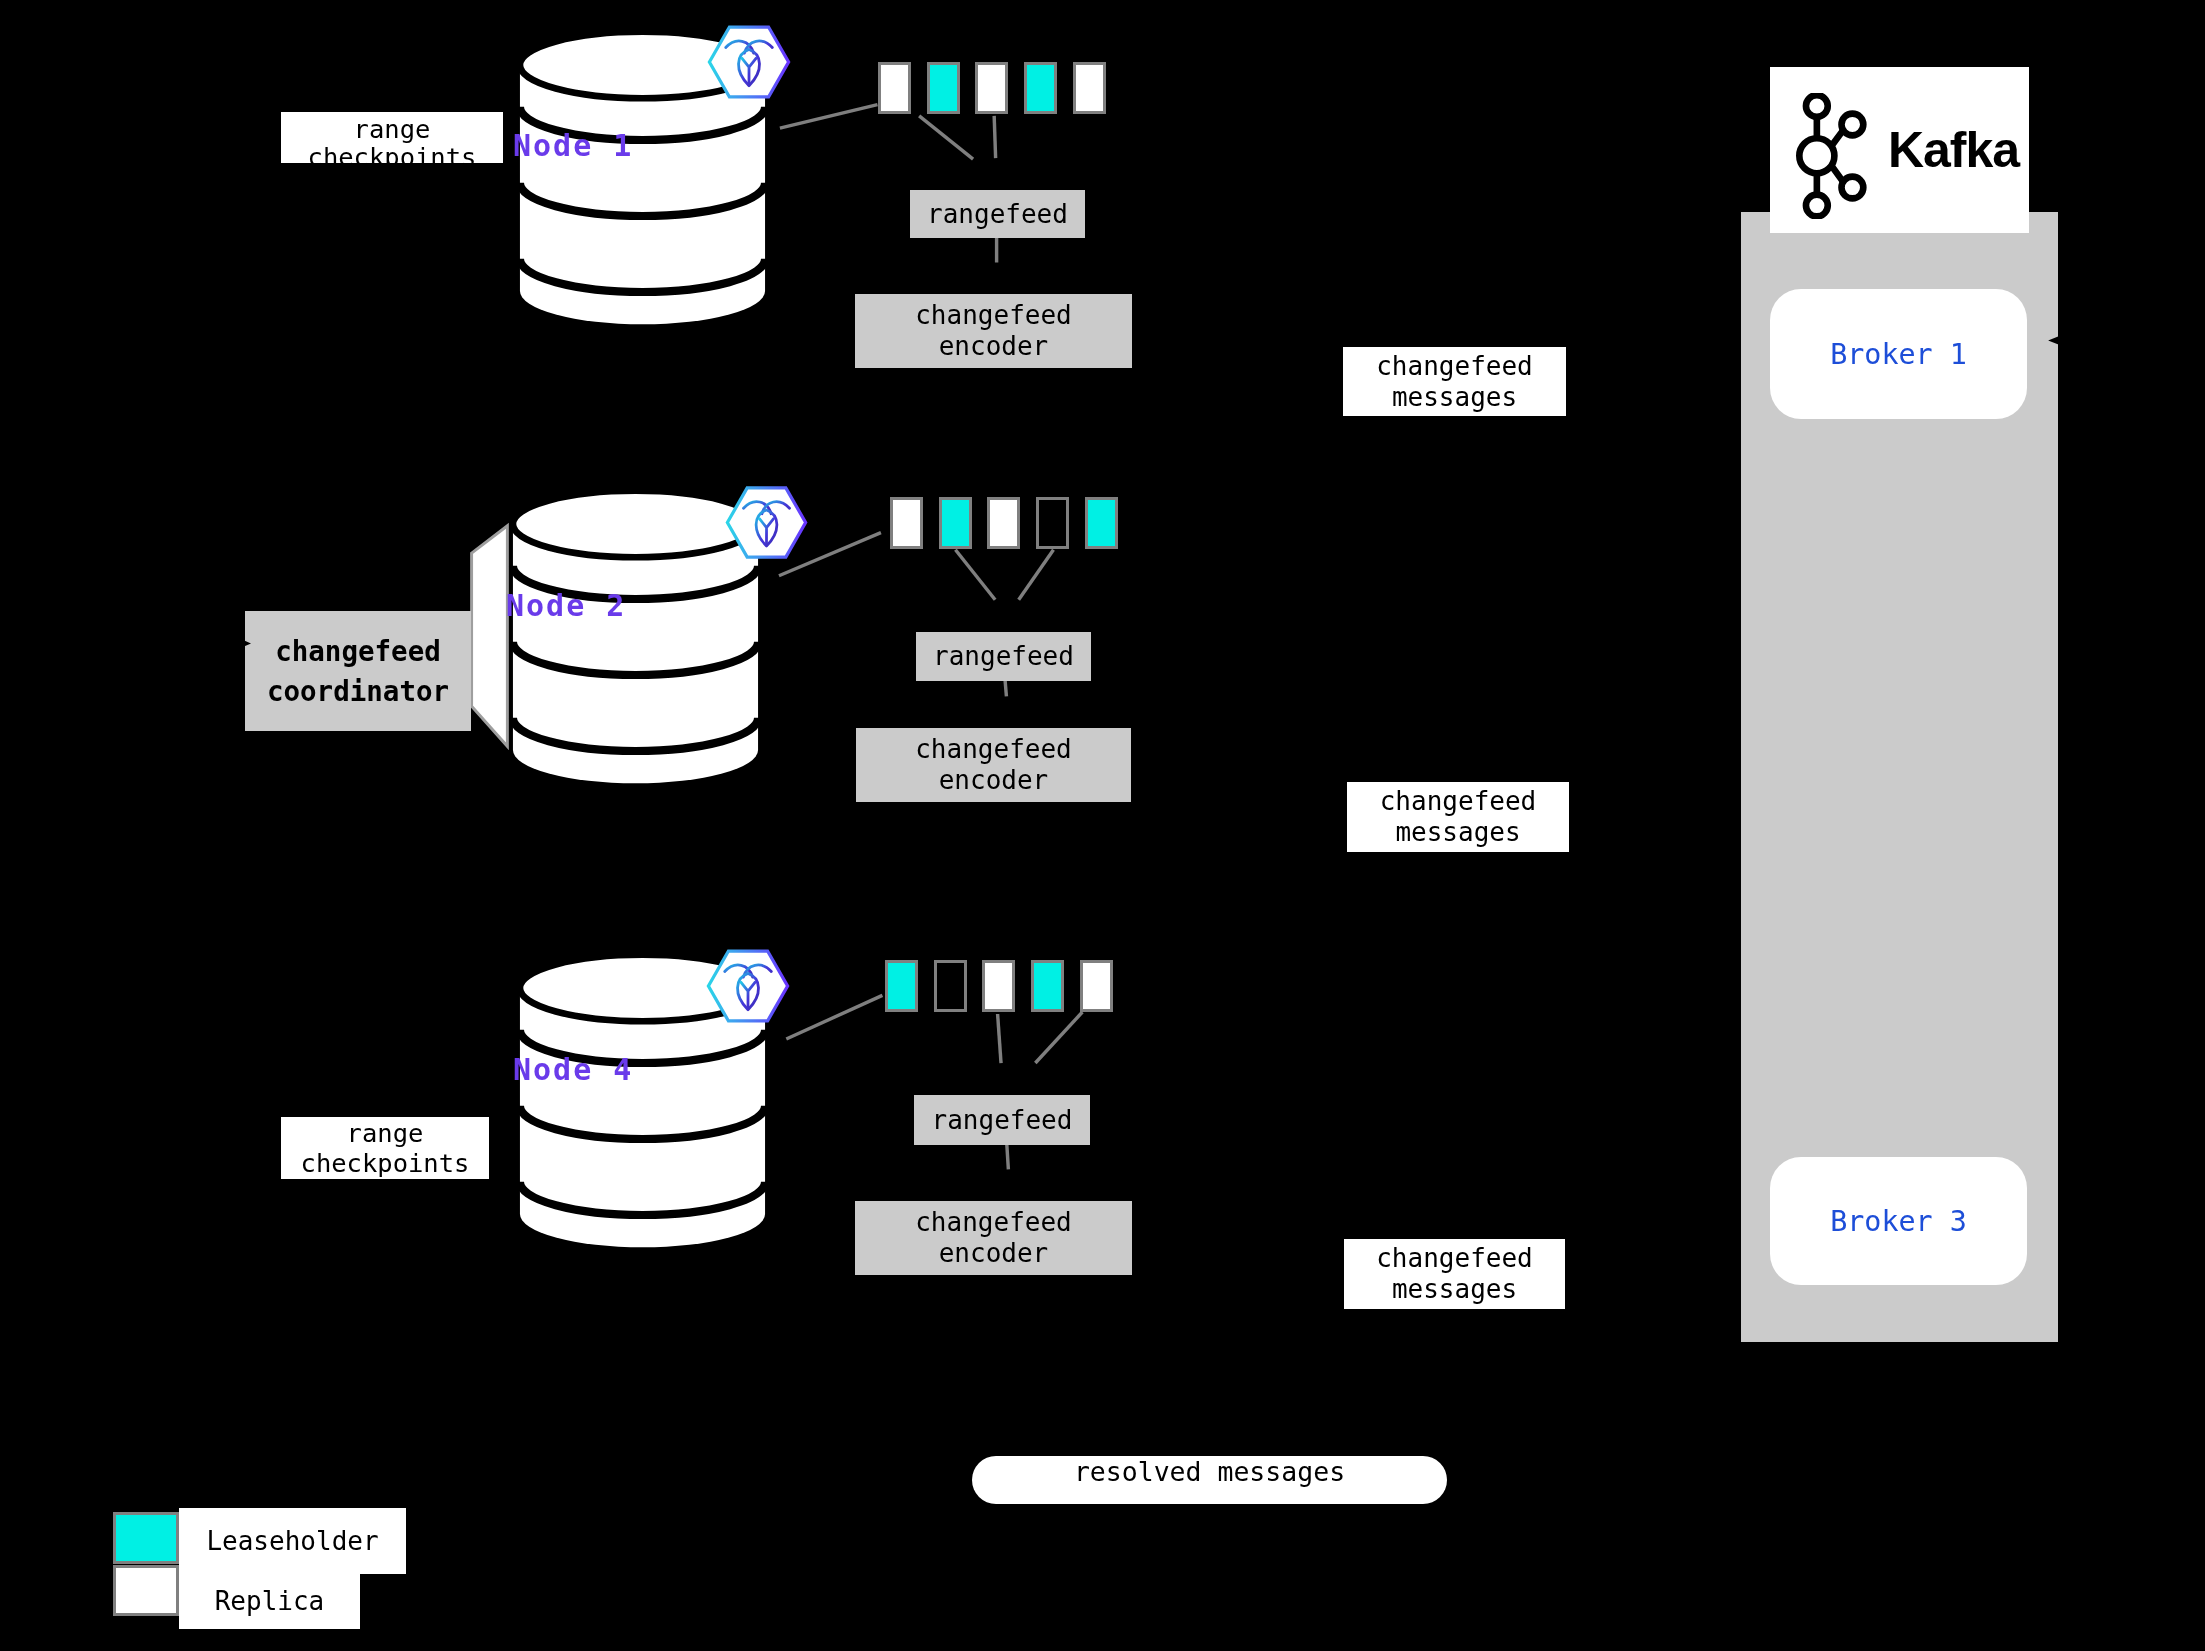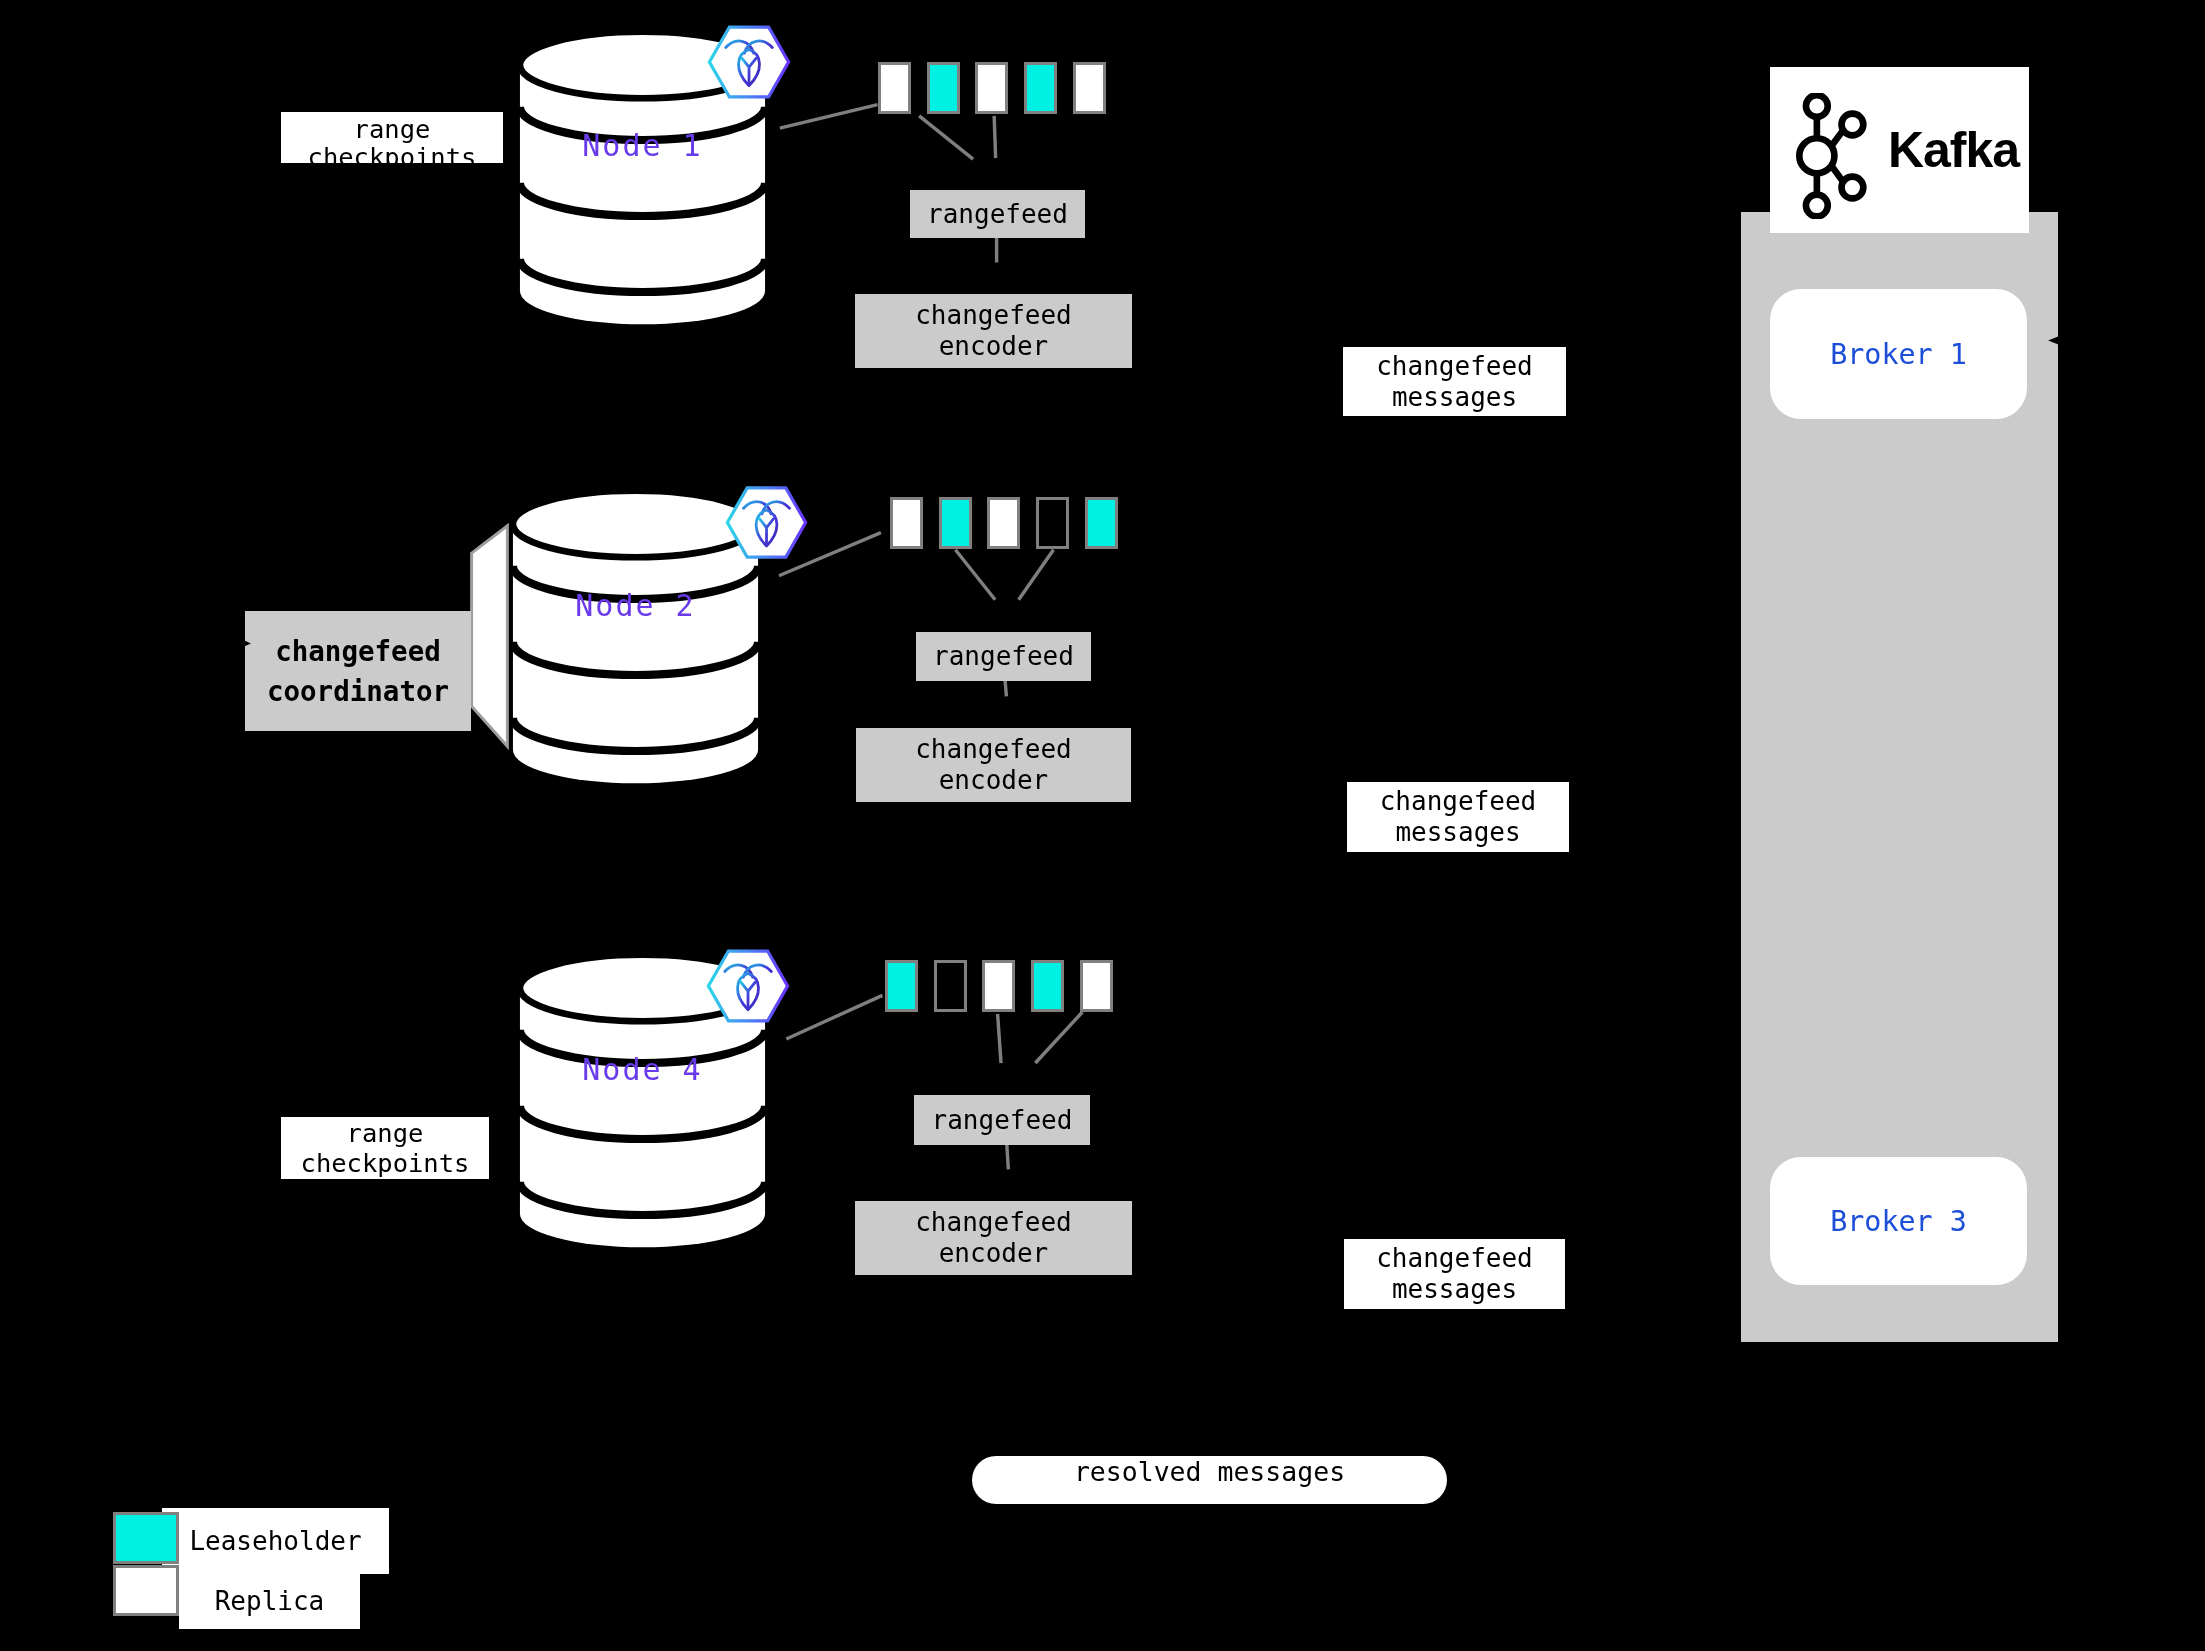--- a/index.html
+++ b/index.html
@@ -10,21 +10,21 @@
   .z0{z-index:0}.z1{z-index:1}.z2{z-index:2}.z3{z-index:3}
 
   .box{position:absolute;display:flex;flex-direction:column;align-items:center;justify-content:center;
        text-align:center;color:#000;box-sizing:border-box;}
   .graybox{background:var(--box-gray);margin-top:32px;}
   .whitebox{background:#fff;}
   .lbl{font-size:26px;line-height:31px;}
   .lbl-clip{justify-content:flex-start;overflow:hidden;line-height:28px;padding-top:2.9px;}
   .bold{font-weight:bold;}
 
-  .nodelabel{position:absolute;width:259px;text-align:center;font-weight:normal;font-size:30px;
+  .nodelabel{position:absolute;width:259px;font-weight:bold;font-size:30px;
              letter-spacing:2px;color:var(--purple);z-index:2;}
 
   .rangerow{position:absolute;display:flex;gap:15.7px;z-index:2;}
   .sq{width:33px;height:52px;border:3.4px solid var(--border-gray);box-sizing:border-box;background:#fff;}
   .sq.leaseholder{background:var(--teal);}
   .sq.empty{background:transparent;}
 
   .broker{position:absolute;left:1770px;width:257px;background:#fff;border-radius:31px;
           display:flex;align-items:center;justify-content:center;font-size:28.4px;color:#1d4ed8;z-index:2;}
 
@@ -219,21 +219,21 @@
   <div class="broker" style="top:1157px;height:128px;">
       <span>Broker 3</span>
     </div>
 
   <div class="pill">
     <span>resolved messages</span>
   </div>
 
   <div class="lsq" style="top:1512px;height:52px;background:var(--teal);"></div>
   <div class="lsq" style="top:1565px;height:51px;background:#fff;"></div>
-  <div class="box whitebox lbl" style="left:162px;top:1508px;width:227px;height:66px;">
+  <div class="box whitebox lbl" style="left:179px;top:1508px;width:227px;height:66px;">
     <span>Leaseholder</span>
   </div>
   <div class="box whitebox lbl" style="left:179px;top:1574px;width:181px;height:55px;">
     <span>Replica</span>
   </div>
 
   <svg class="layer z3" style="pointer-events:none" viewBox="0 0 4498 3369" width="2205" height="1652">
     <polygon points="4178,694 4216,679 4206,694 4216,709" fill="#000"></polygon>
     <polygon points="512,1312 489,1302 489,1322" fill="#000"></polygon>
   </svg>

